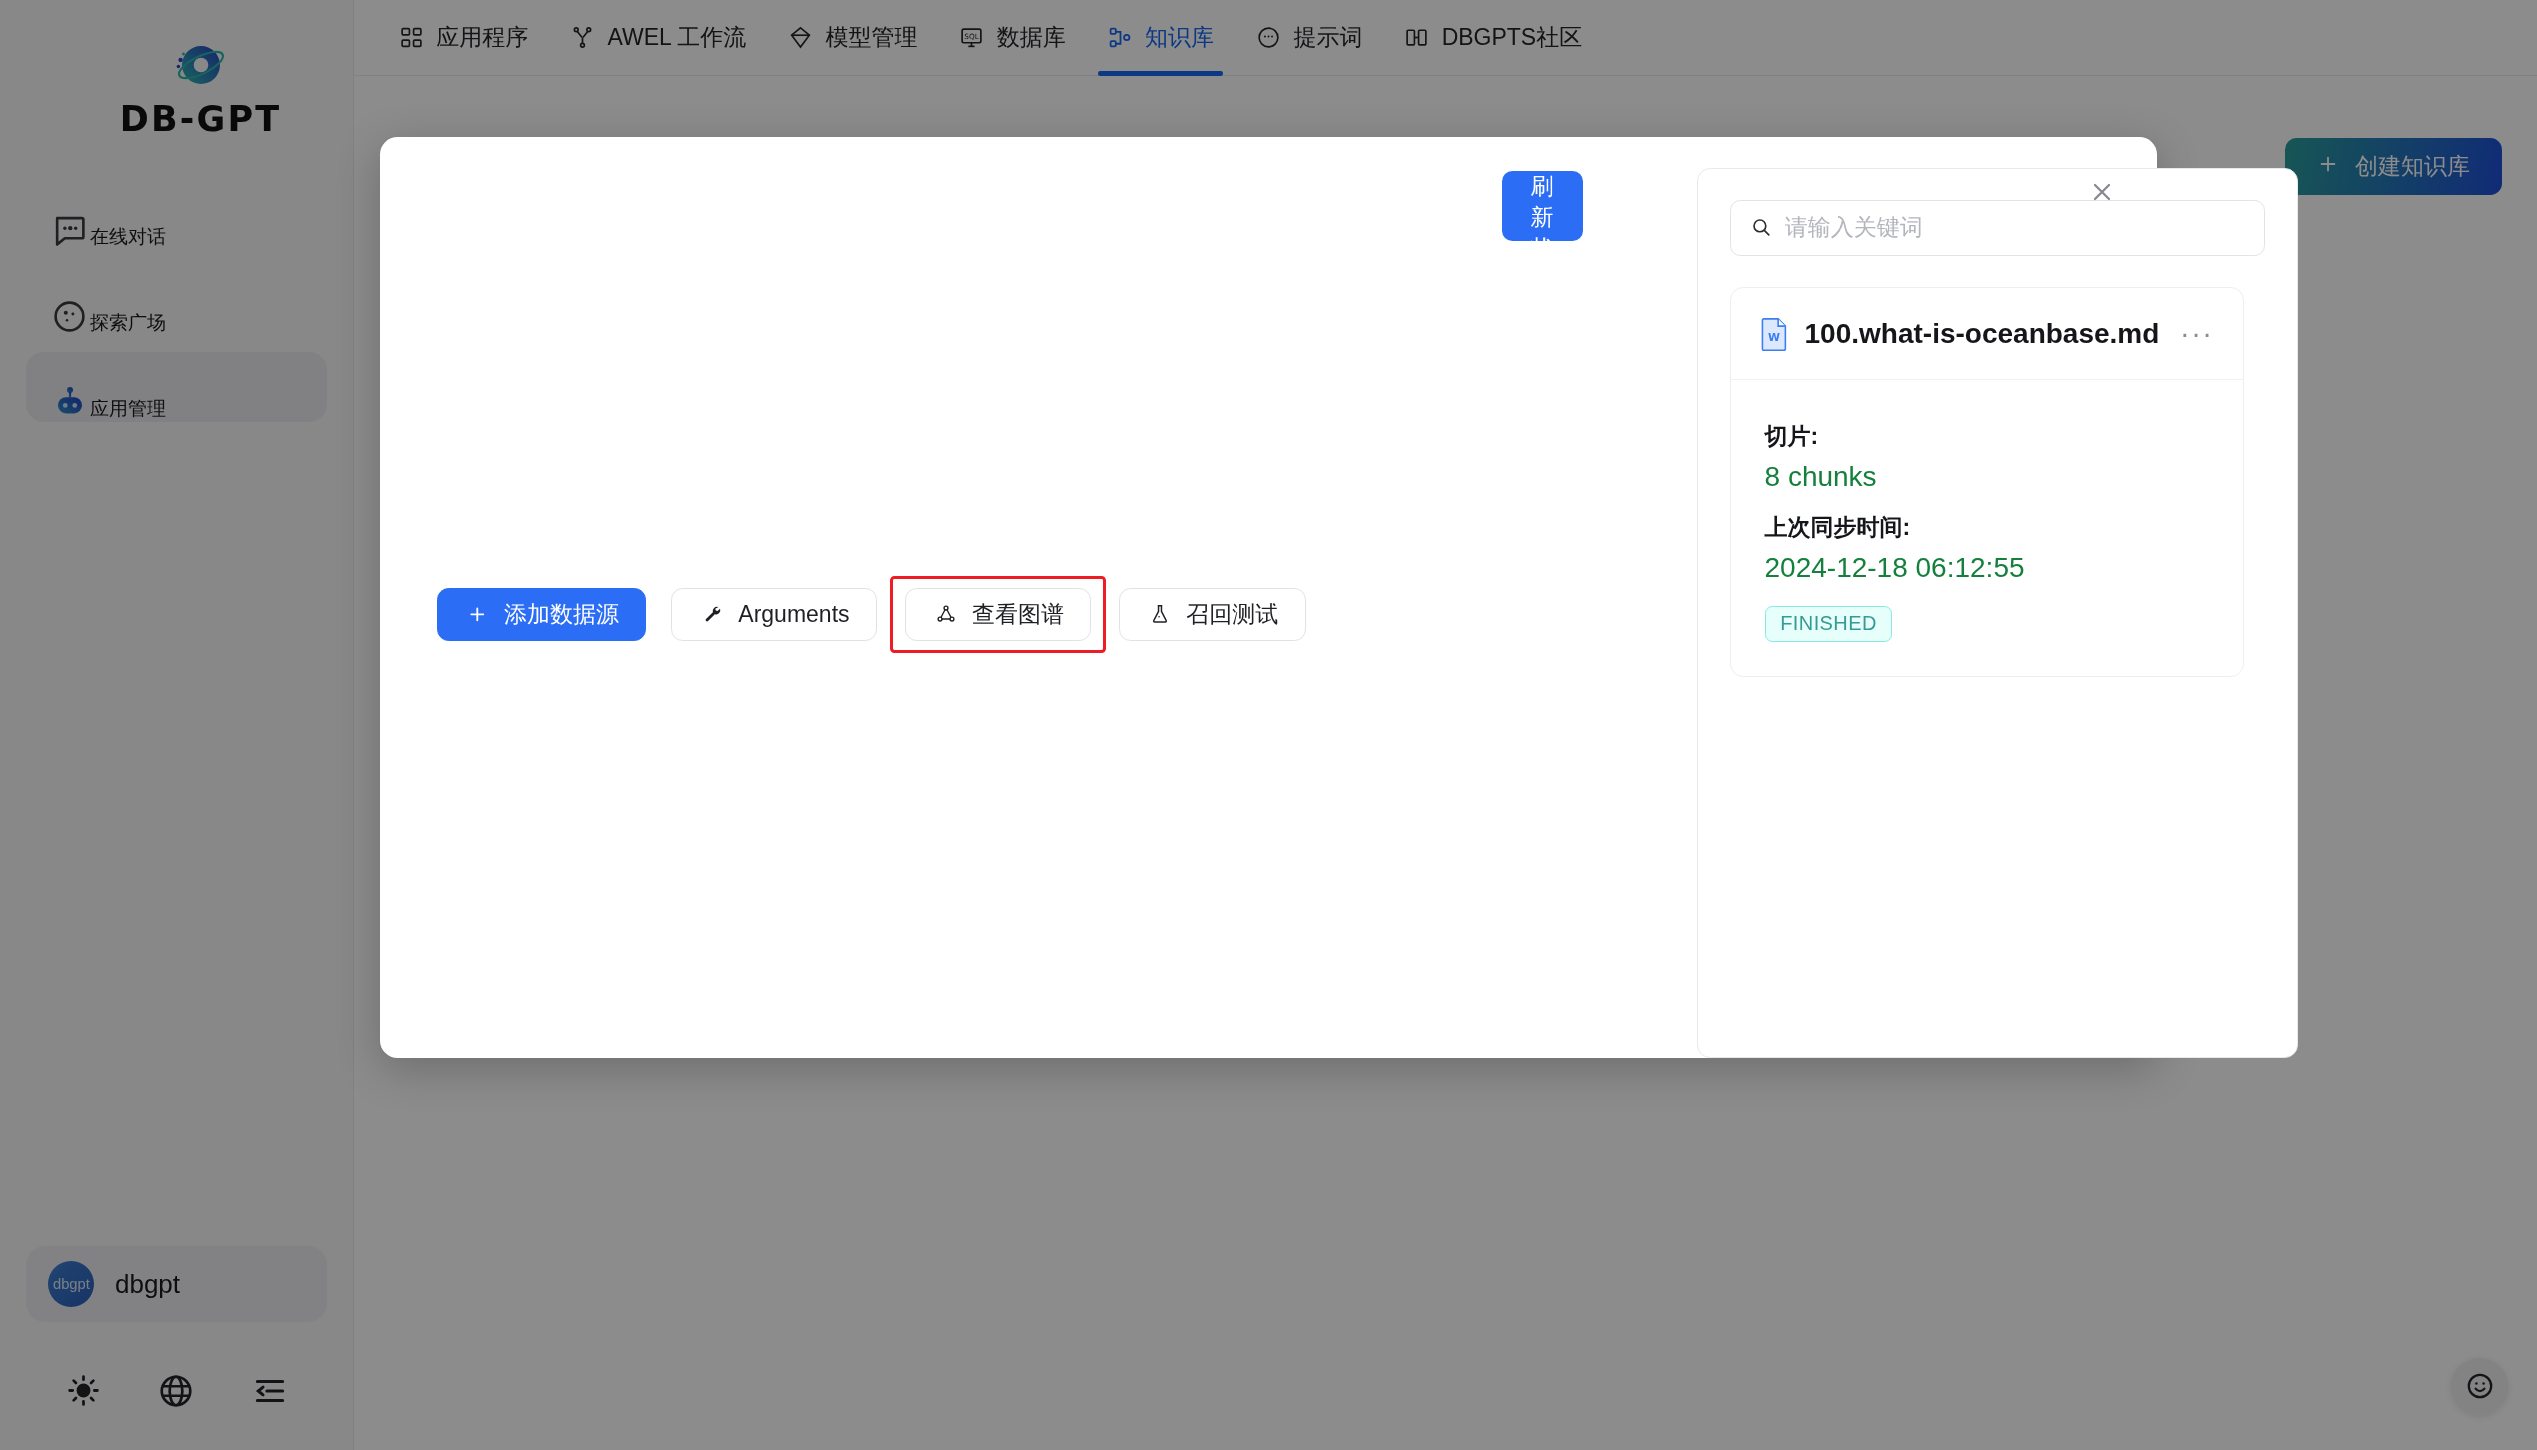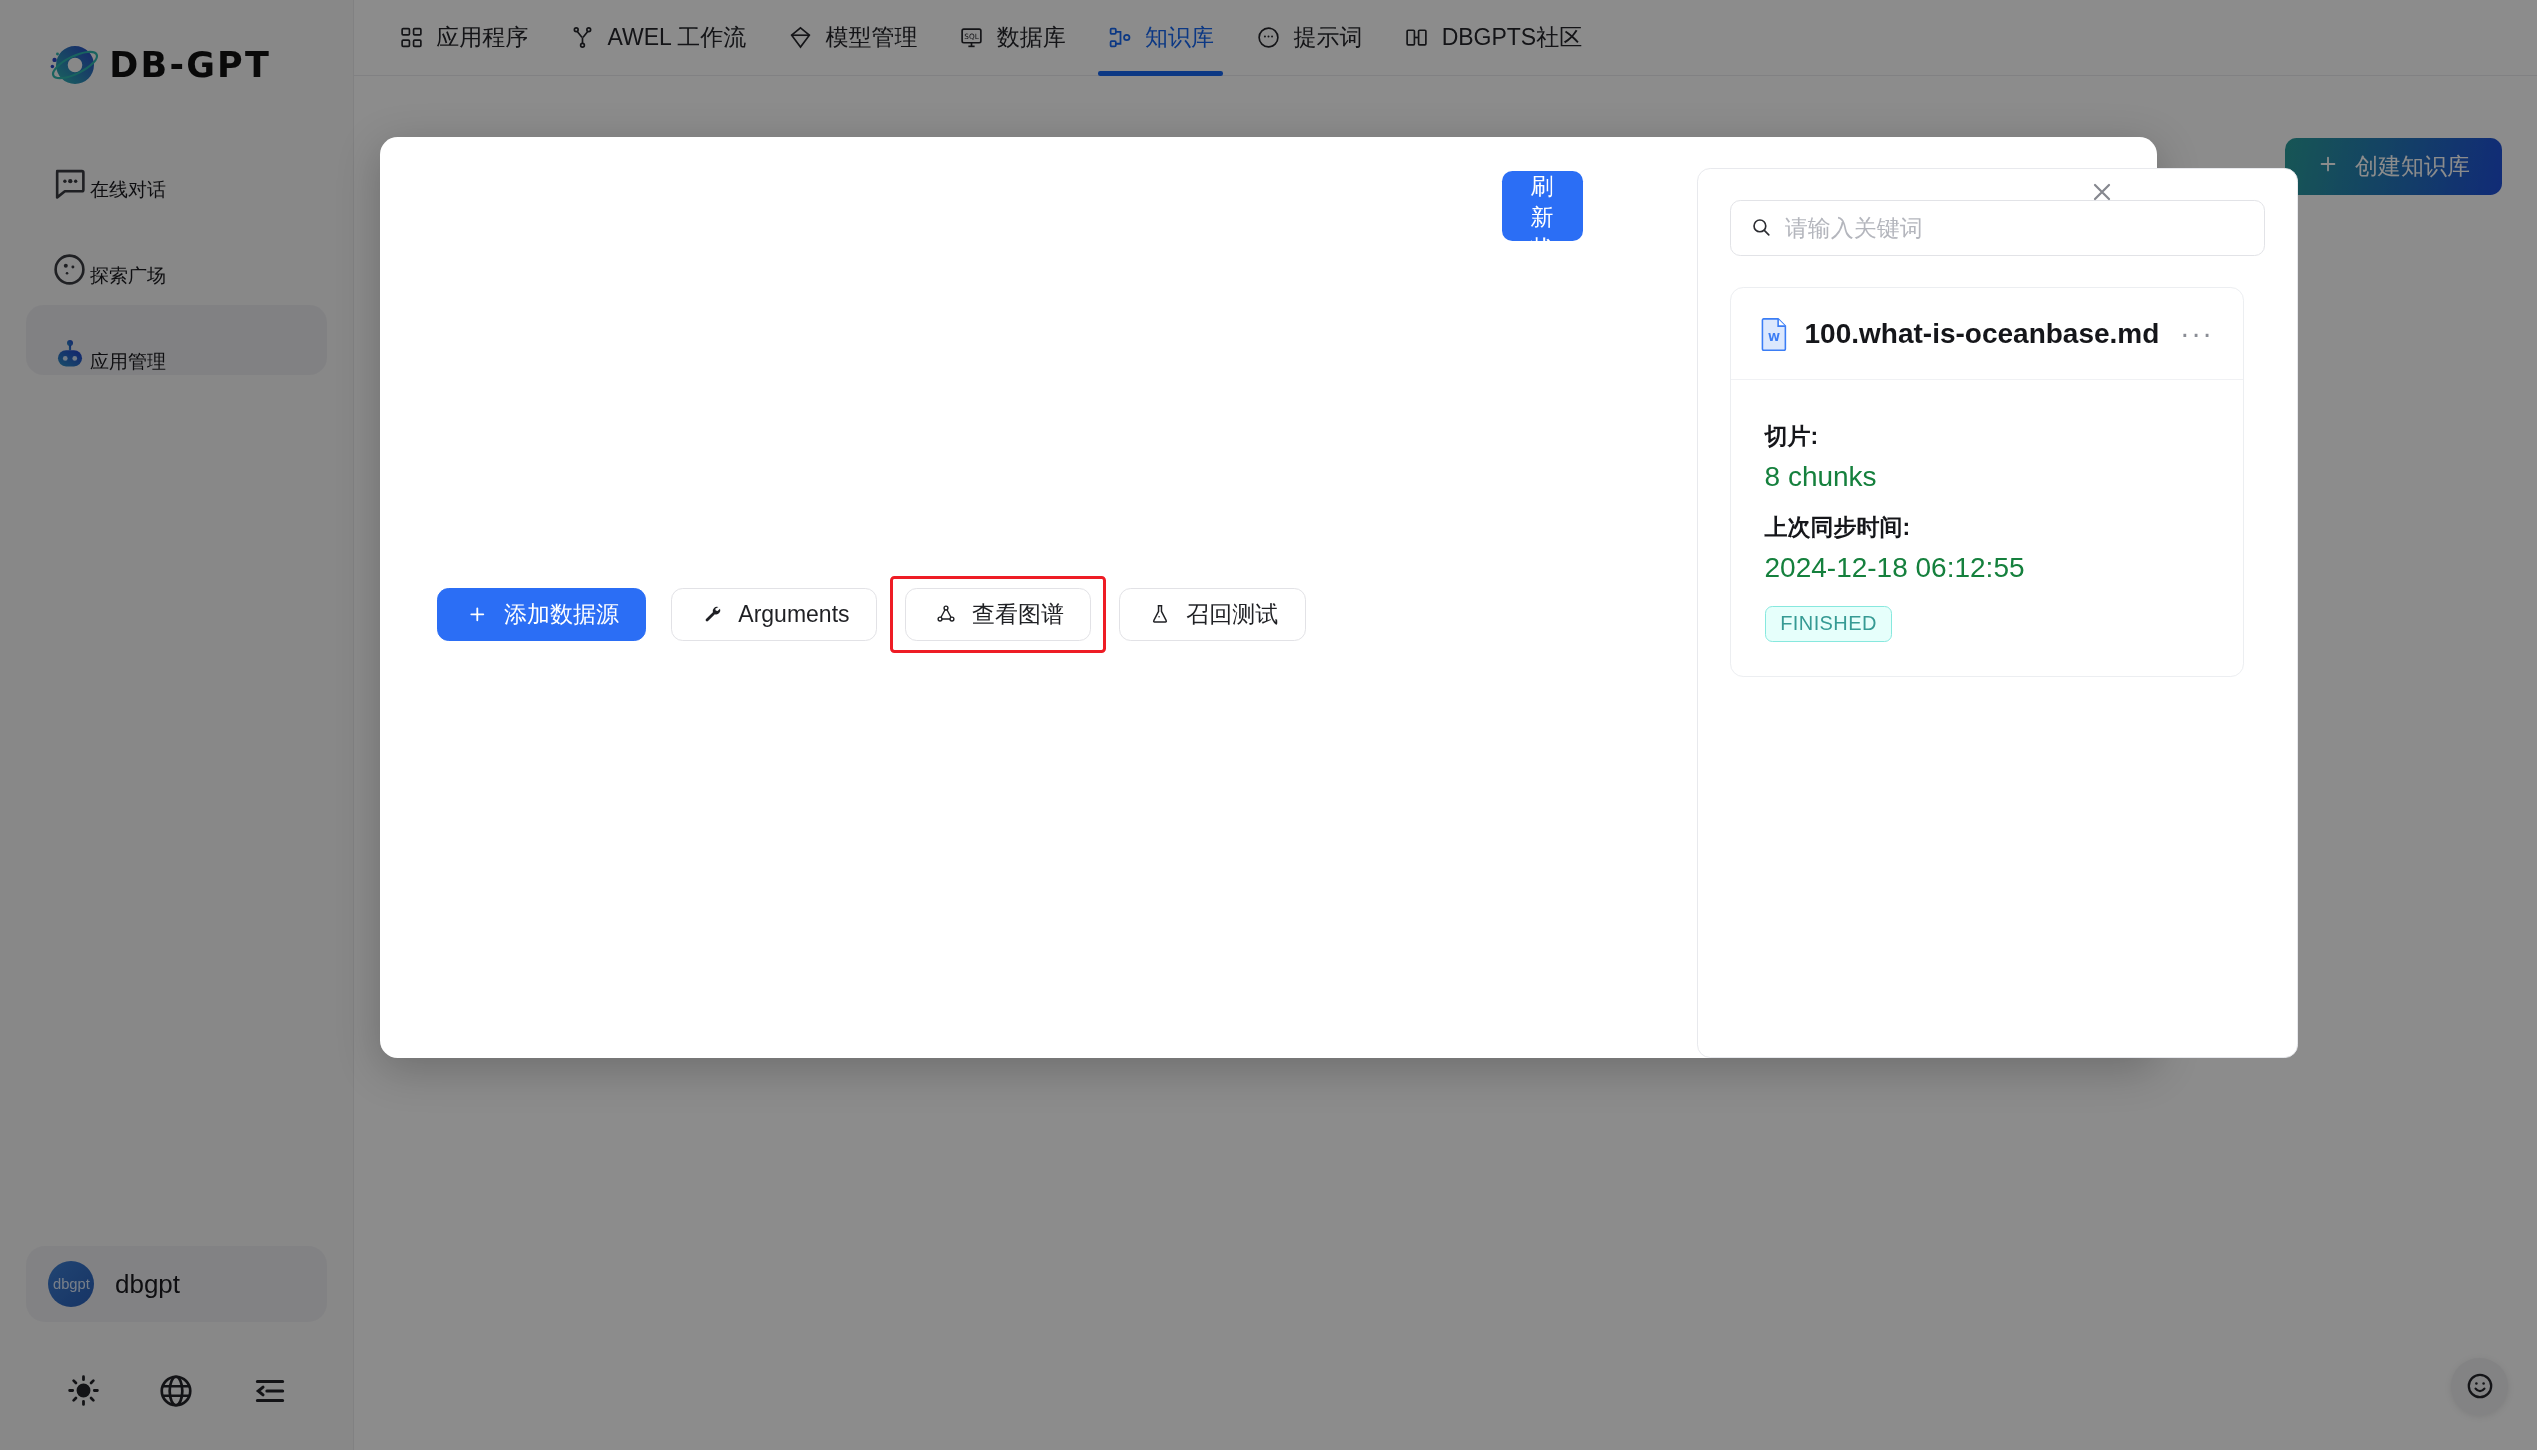--- a/index.html
+++ b/index.html
@@ -13,21 +13,21 @@
   
   #app-root { position: absolute; inset: 0; background: #ffffff; }
 
   
   #sidebar {
     position: absolute; left: 0; top: 0; width: 354px; height: 1451px;
     background: #f7f7f8;
     border-right: 1.5px solid #ebebed;
     display: flex; flex-direction: column;
   }
-  #brand { display: flex; align-items: center; gap: 7.3px; padding: 38px 0 0 48px; }
+  #brand { display: flex; align-items: center; gap: 7.3px; padding: 38px 0 0 48px; flex-direction: column; }
   #brand .logo-mark { width: 54px; height: 54px; position: relative; }
   #brand .logo-text {
     font-size: 35px; font-weight: 700; letter-spacing: 2.2px;
     color: #121212; font-family: "DejaVu Sans", sans-serif;
   }
 
   .nav-list { margin-top: 41px; padding: 0 26.4px; display: flex; flex-direction: column; gap: 16px; }
   .nav-item {
     display: flex; align-items: flex-end; 
     height: 70px; padding: 0 23.5px; border-radius: 17.6px;
@@ -130,21 +130,21 @@
     margin: 31px 57px 0; flex: 1; border: 1.5px solid #e8e9ed; border-radius: 13.2px;
     background: #ffffff; padding: 31px 32px;
   }
 
   #search-box {
     width: 535px; height: 56px; border: 1.5px solid #e2e3e7; border-radius: 10.3px;
     display: flex; align-items: center; gap: 13.2px; padding: 0 19px; background: #fff;
   }
   #search-input {
     flex: 1; border: none; outline: none; font-size: 23px; color: #15803d;
-    background: transparent; font-family: Liberation Sans, sans-serif;
+    background: transparent; font-family: Liberation Serif, serif;
   }
   #search-input::placeholder { color: #b4b6bd; }
 
   #doc-grid { margin-top: 31px; display: flex; flex-wrap: wrap; gap: 29px; }
   .doc-card {
     width: 514px; border: 1.5px solid #eceef1; border-radius: 13.2px;
     background: #ffffff; overflow: hidden;
   }
   .doc-card-head {
     display: flex; align-items: center; gap: 16px; padding: 29px 29px 28px;

